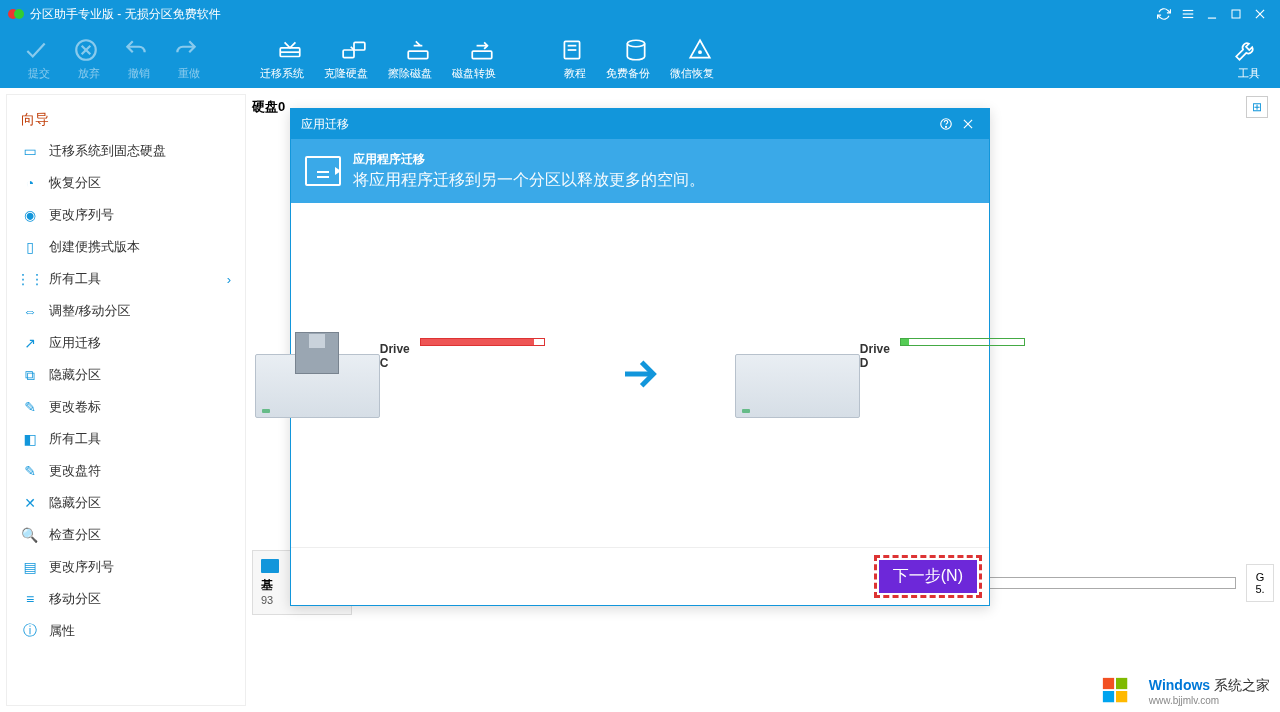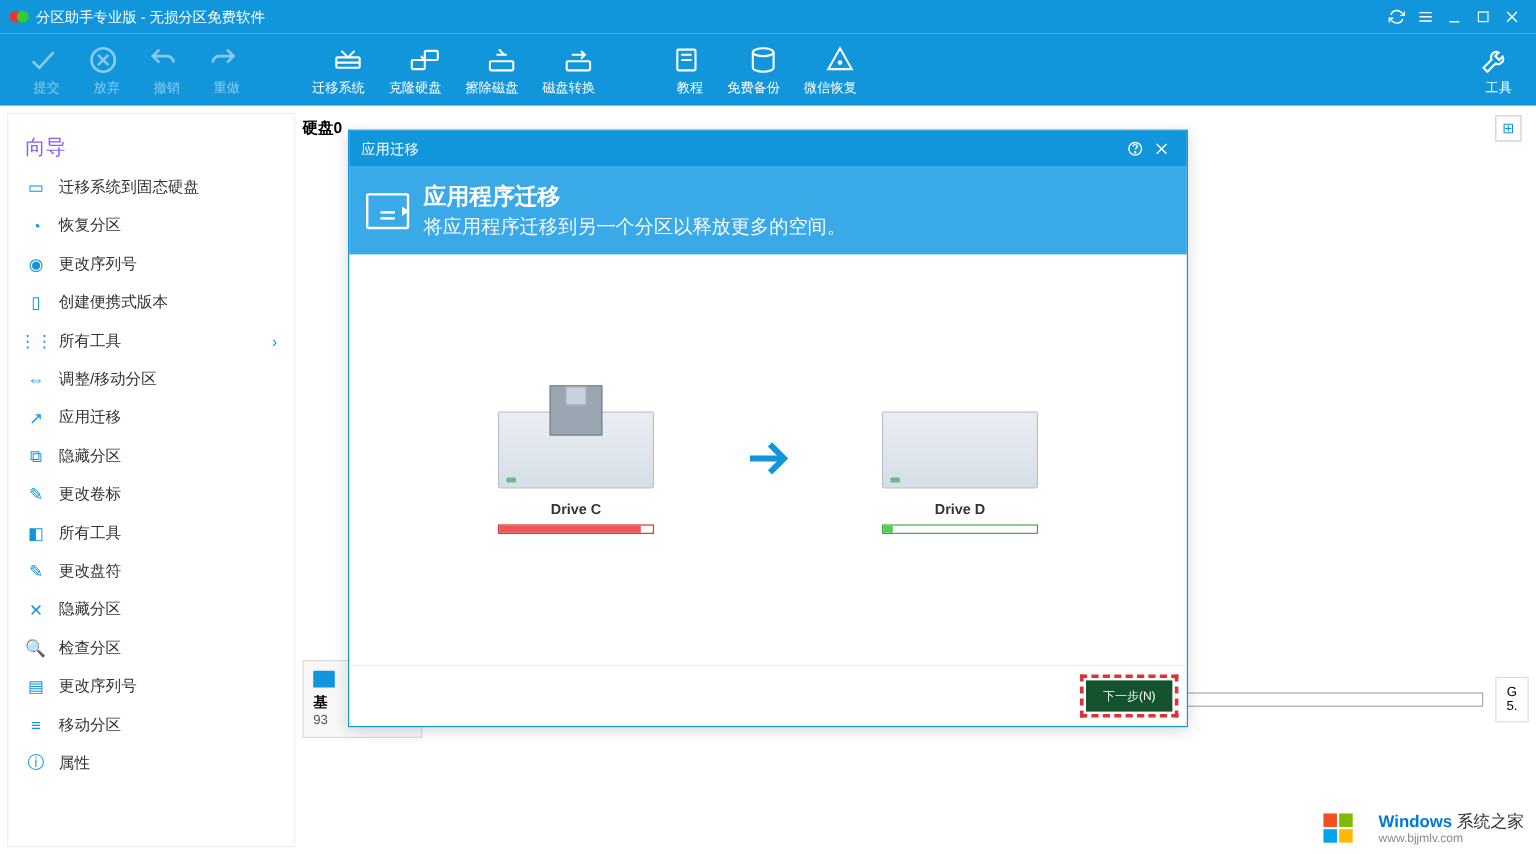--- a/index.html
+++ b/index.html
@@ -13,21 +13,21 @@
 .toolbar { height: 60px; background: #1296db; display: flex; align-items: center; padding: 0 10px; color: #fff; }
 .toolbar .tool { display: flex; flex-direction: column; align-items: flex-end; padding: 4px 10px; font-size: 11px; cursor: pointer; min-width: 50px; }
 .toolbar .tool.disabled { opacity: 0.5; }
 .toolbar .tool .ticon { width: 28px; height: 28px; margin-bottom: 2px; display: flex; align-items: center; justify-content: center; }
 .toolbar .tool .ticon svg { width: 26px; height: 26px; }
 .toolbar .gap { width: 40px; }
 .toolbar .spacer { flex: 1; }
 
 .content { display: flex; height: calc(100% - 88px); }
 .sidebar { width: 240px; border-right: 1px solid #e6e6e6; padding: 10px 0; font-size: 13px; color: #333; margin: 6px 0 6px 6px; background: #fff; border: 1px solid #eee; }
-.sb-section { padding: 6px 14px; color: #8b5cf6; font-size: 17px; }
+.sb-section { padding: 6px 14px; color: #c2410c; font-size: 14px; }
 .sb-item { display: flex; align-items: center; padding: 7px 14px; cursor: pointer; color: #333; }
 .sb-item .sicon { width: 18px; height: 18px; margin-right: 10px; color: #1296db; display: flex; align-items: center; justify-content: center; font-size: 14px; }
 .sb-item .arrow { margin-left: auto; color: #1296db; }
 
 .main { flex: 1; padding: 6px; position: relative; }
 .disk-label { font-weight: bold; font-size: 13px; padding: 4px 0; }
 .main .view-toggle { position: absolute; top: 8px; right: 12px; width: 22px; height: 22px; border: 1px solid #ccc; display: flex; align-items: center; justify-content: center; cursor: pointer; color: #1296db; font-size: 12px; }
 
 .part-row { display: flex; align-items: center; margin-top: 430px; gap: 10px; }
 .part-card { border: 1px solid #ddd; background: #f7f7f7; padding: 8px; width: 100px; font-size: 11px; display: flex; flex-direction: column; align-items: flex-start; }
@@ -39,43 +39,43 @@
 .g-card { border: 1px solid #ddd; padding: 6px; font-size: 11px; width: 28px; text-align: center; }
 
 .dialog { position: absolute; left: 290px; top: 108px; width: 700px; height: 498px; background: #fff; border: 1px solid #1296db; box-shadow: 0 3px 12px rgba(0,0,0,.15); z-index: 10; display: flex; flex-direction: column; }
 .dlg-title { height: 30px; background: #1296db; color: #fff; display: flex; align-items: center; padding: 0 10px; font-size: 12px; }
 .dlg-title .spacer { flex: 1; }
 .dlg-title .dbtn { width: 22px; height: 22px; display: flex; align-items: center; justify-content: center; cursor: pointer; }
 .dlg-header { background: #3aa9e8; color: #fff; padding: 12px 14px; display: flex; align-items: center; gap: 12px; }
 .dlg-header .hicon { width: 36px; height: 30px; border: 2px solid #fff; border-radius: 2px; position: relative; display: flex; align-items: center; justify-content: center; }
 .dlg-header .hicon::after { content: ""; position: absolute; width: 12px; height: 2px; background: #fff; bottom: 6px; box-shadow: 0 -5px 0 #fff; }
 .dlg-header .hicon .arrow-r { position: absolute; right: -2px; border-left: 6px solid #fff; border-top: 4px solid transparent; border-bottom: 4px solid transparent; }
-.dlg-header .ht { font-size: 19px; font-weight: bold; font-family: Liberation Mono, monospace; }
+.dlg-header .ht { font-size: 12px; font-weight: bold; font-family: Liberation Mono, monospace; }
 .dlg-header .hs { font-size: 16px; opacity: .95; margin-top: 2px; }
 .dlg-body { flex: 1; padding: 16px 22px; font-size: 12px; color: #333; display: flex; flex-direction: column; }
 .dlg-body .desc { line-height: 1.7; }
 .drives { display: flex; align-items: center; justify-content: center; gap: 70px; flex: 1; }
-.drive { display: flex; flex-direction: column; align-items: center; font-weight: bold; font-size: 12px; }
+.drive { display: flex; flex-direction: row; font-weight: bold; font-size: 12px; }
 .drive-body { width: 130px; height: 86px; position: relative; }
 .hdd { position: absolute; bottom: 0; left: 0; width: 100%; height: 64px; background: linear-gradient(#e9eef3, #d6dee6); border: 1px solid #b7c1cc; border-radius: 2px; }
 .hdd::after { content: ""; position: absolute; bottom: 4px; left: 6px; width: 8px; height: 4px; background: #6b8; border-radius: 1px; }
 .box { position: absolute; top: 0; left: 50%; transform: translateX(-50%); width: 44px; height: 42px; background: #9aa6b2; border: 1px solid #78838f; }
 .box::before { content: ""; position: absolute; top: 0; left: 50%; transform: translateX(-50%); width: 16px; height: 14px; background: #c9d2db; border: 1px solid #9aa6b2; }
 .drive-name { margin-top: 10px; }
 .bar { width: 130px; height: 8px; border: 1px solid; margin-top: 6px; position: relative; }
 .bar.red { border-color: #d33; }
 .bar.red::before { content: ""; position: absolute; left: 0; top: 0; bottom: 0; width: 92%; background: #e55; }
 .bar.green { border-color: #4a4; }
 .bar.green::before { content: ""; position: absolute; left: 0; top: 0; bottom: 0; width: 6%; background: #5c5; }
 .big-arrow { color: #1296db; }
 .big-arrow svg { width: 50px; height: 40px; }
 .dlg-footer { padding: 12px; display: flex; justify-content: flex-end; border-top: 1px solid #eee; }
-.next-btn { background: #14532d; color: #fff; border: none; padding: 6px 14px; font-size: 10px; cursor: pointer; outline: 3px dashed #d33; outline-offset: 2px; }
-
-.watermark { position: absolute; right: 10px; bottom: 6px; display: flex; gap: 18px; font-size: 14px; color: #333; }
+.next-btn { background: #6d28d9; color: #fff; border: none; padding: 6px 14px; font-size: 16px; cursor: pointer; outline: 3px dashed #d33; outline-offset: 2px; }
+
+.watermark { position: absolute; right: 10px; bottom: 6px; display: flex; align-items: center; gap: 18px; font-size: 14px; color: #333; }
 .watermark .sub { color: #888; font-size: 10px; }
 .wm-logo { width: 30px; height: 30px; }
 </style>
 </head>
 <body>
 
 <div class="titlebar">
   <span class="logo">
     <svg viewBox="0 0 16 16">
         <circle cx="5" cy="8" r="5" fill="#e33"></circle>

